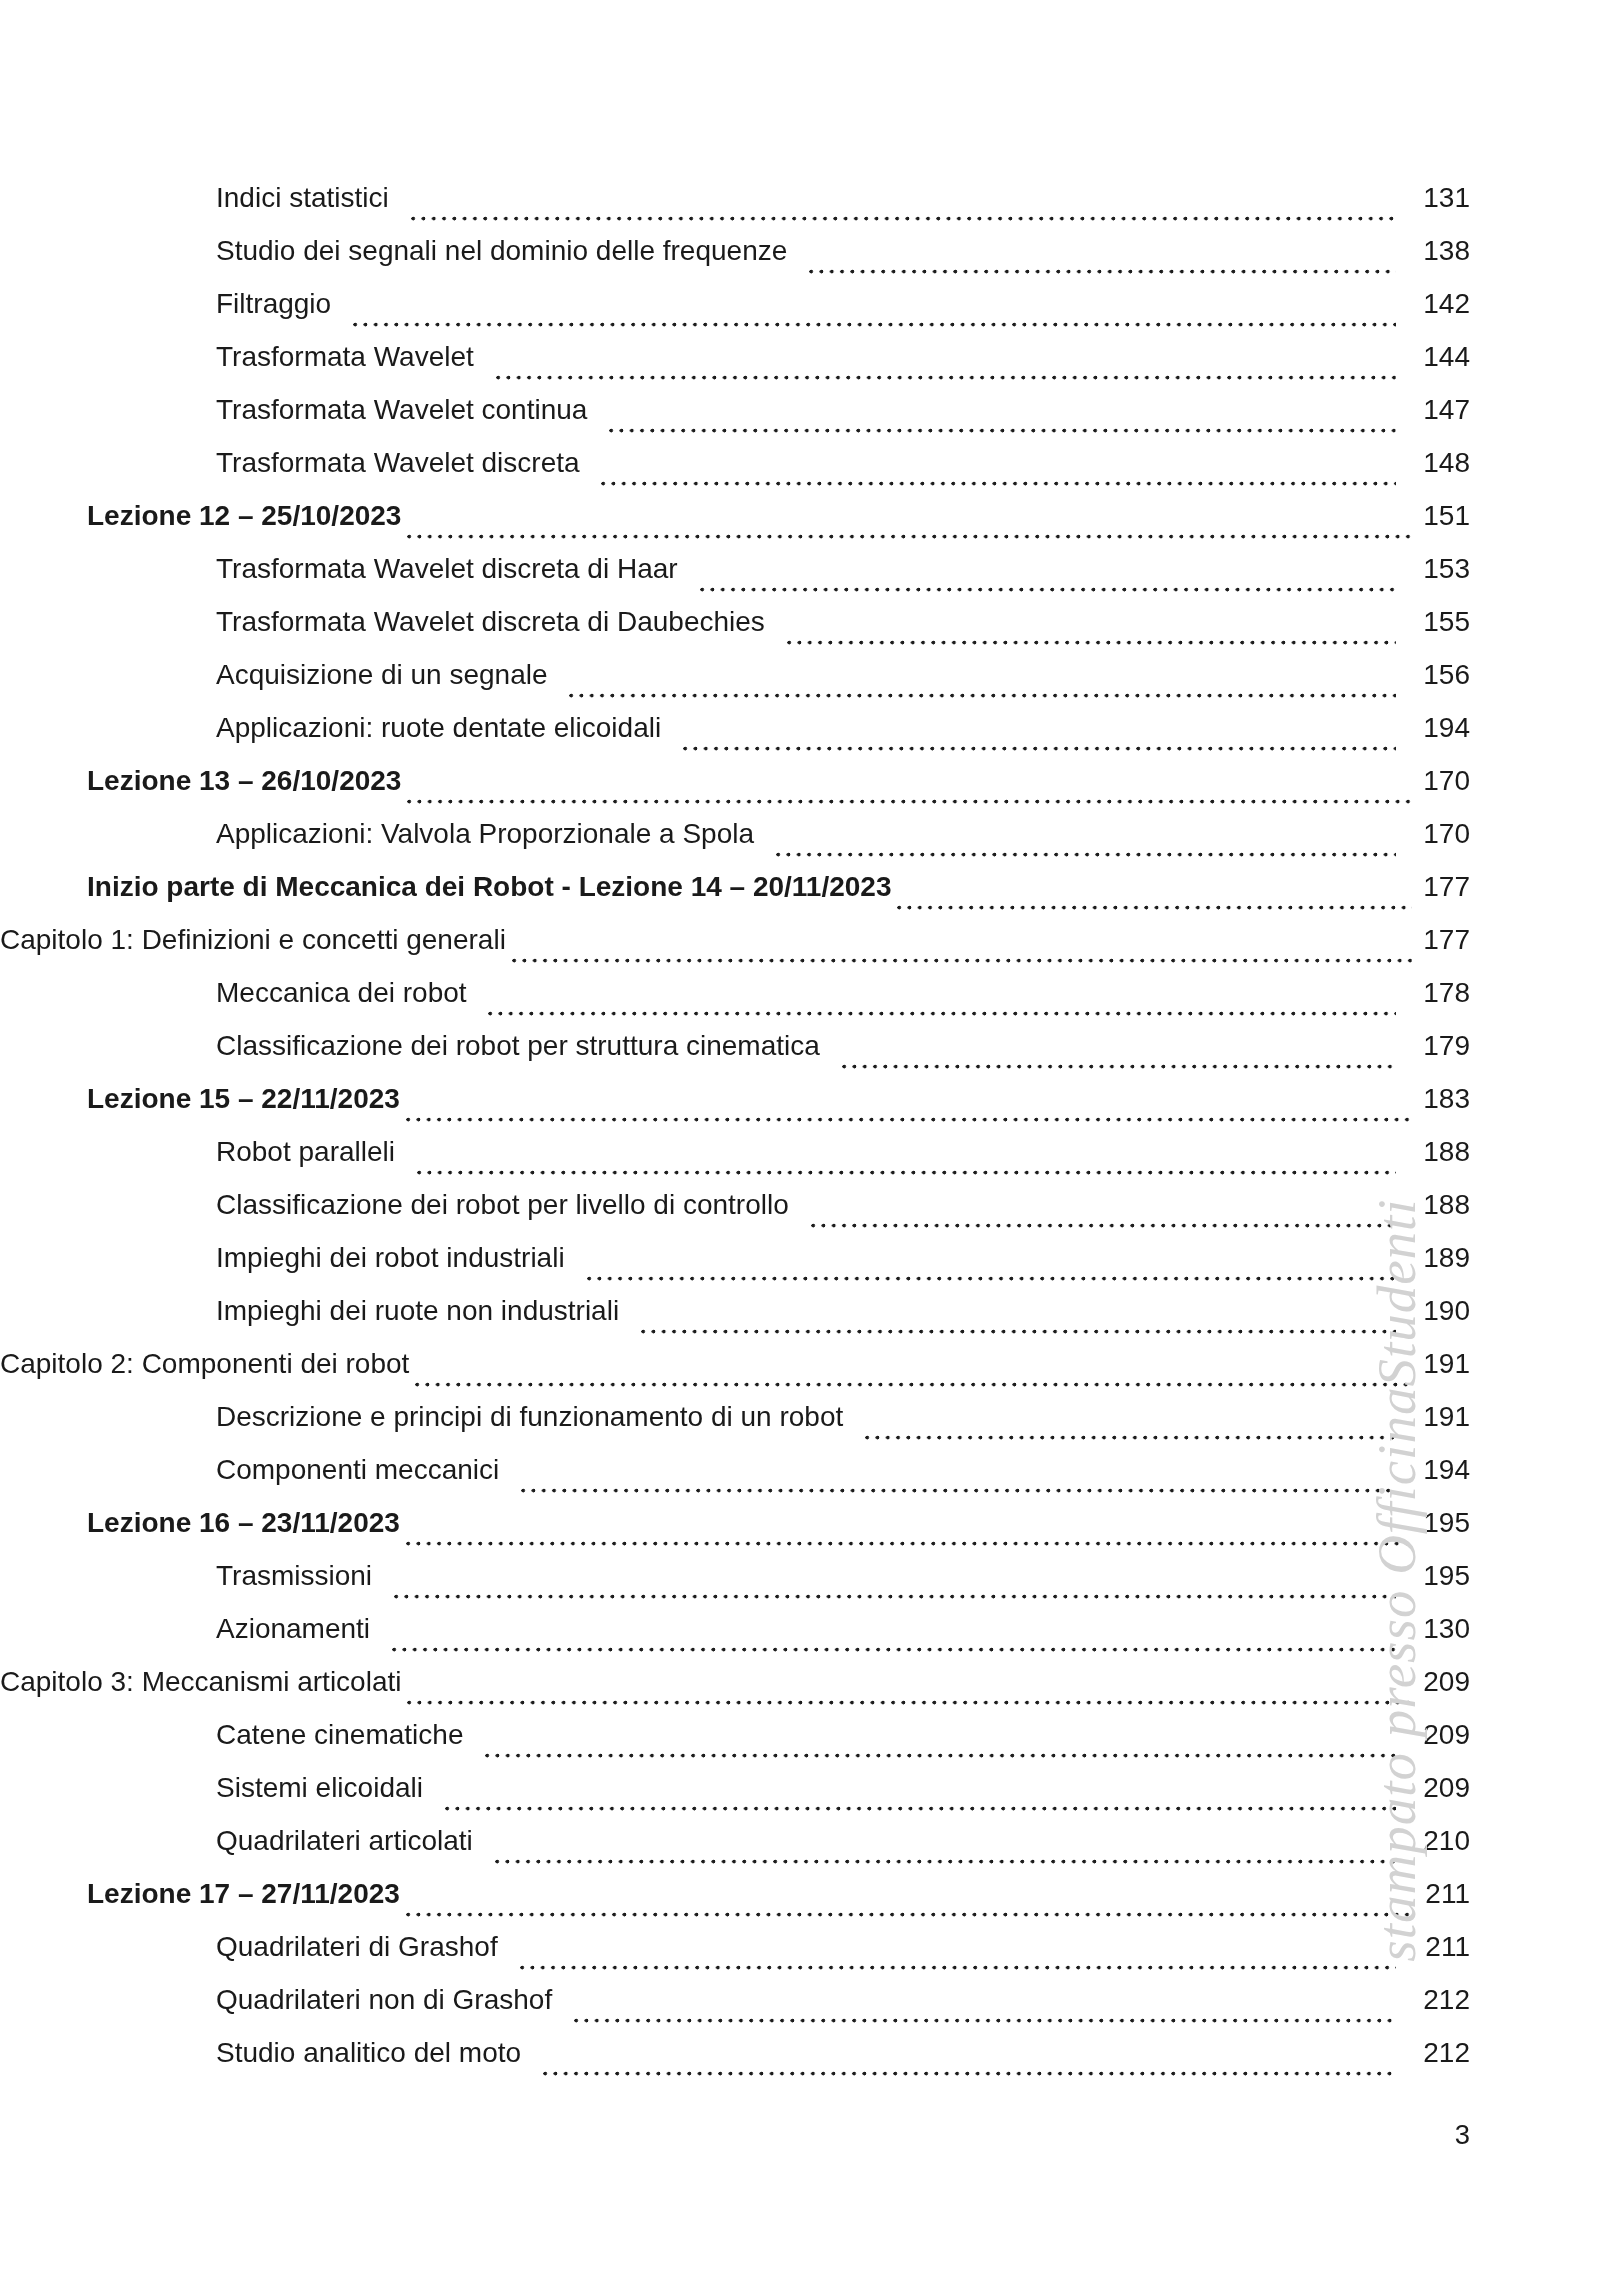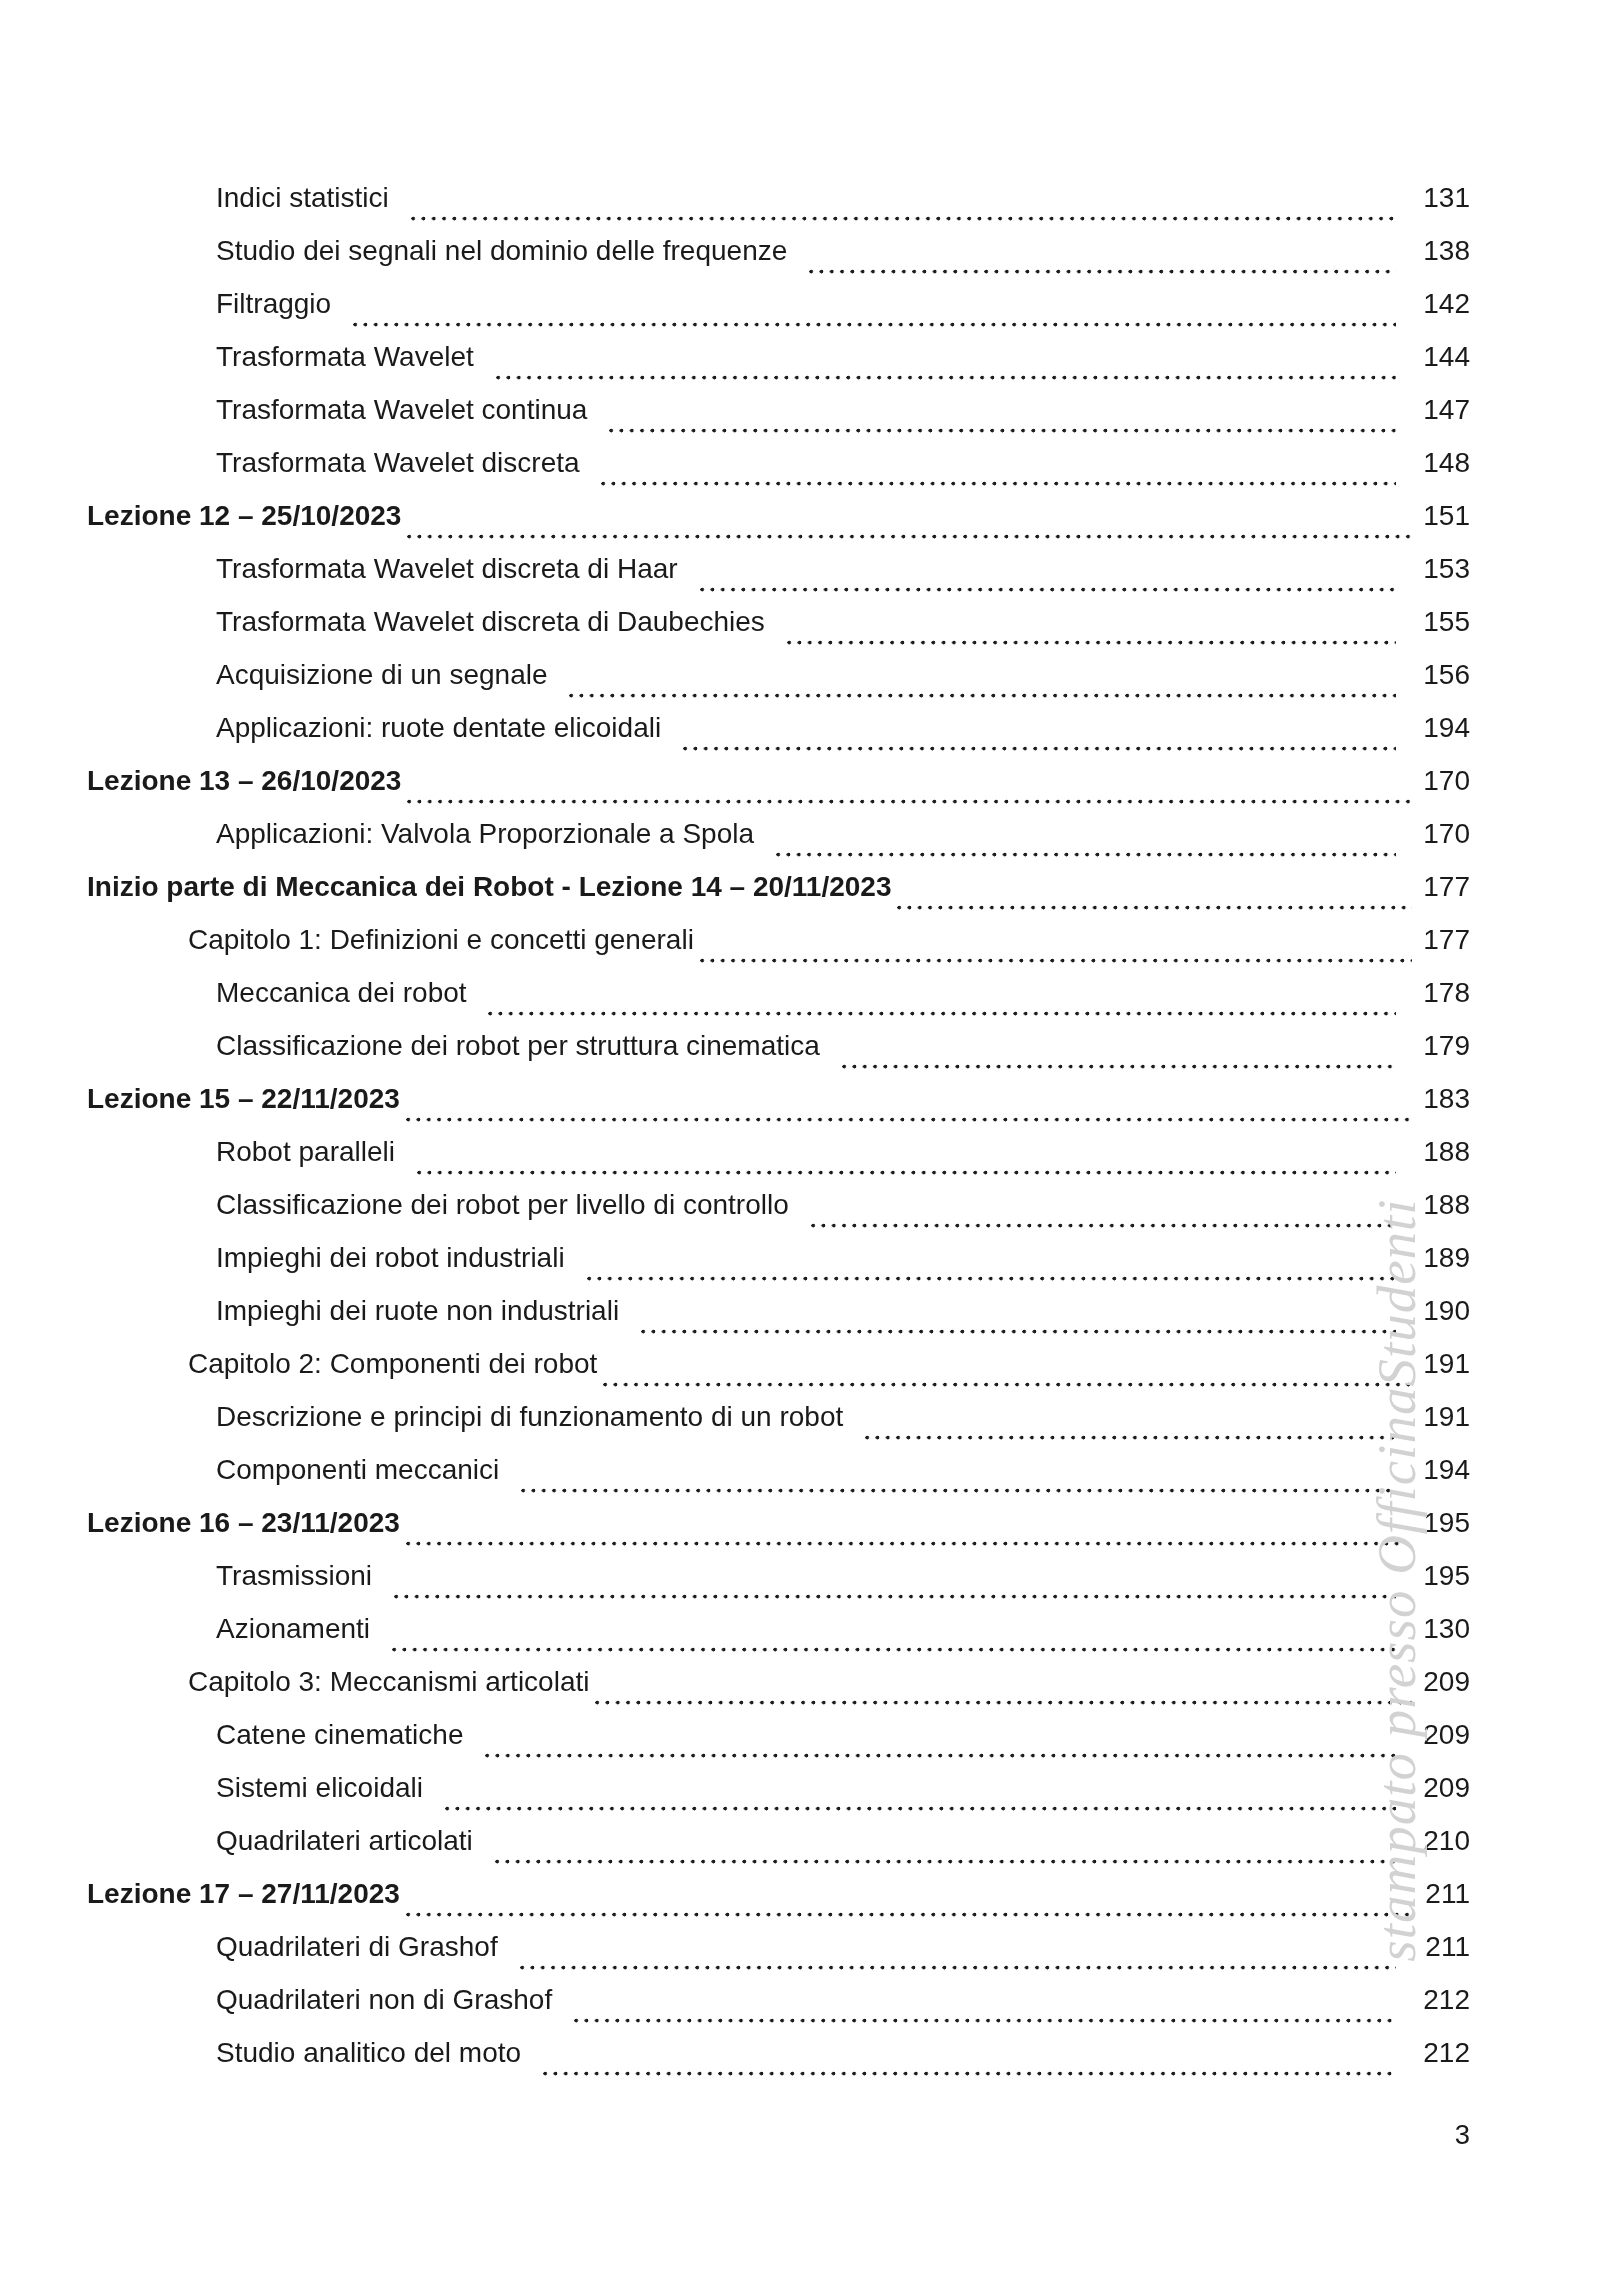--- a/index.html
+++ b/index.html
@@ -13,21 +13,21 @@
     overflow:hidden;
   }
   .toc{padding-top:182px;}
   .row{
     display:flex;
     align-items:baseline;
     height:53px;
     padding-right:151px;
   }
   .lvl1{padding-left:87px;}
-  .lvl2{padding-left:188px;}
+  .lvl2{}
   .lvl3{padding-left:216px;gap:16px;}
   .row.bold .label{font-weight:bold;}
   .label{white-space:nowrap;}
   .leader{
     flex:1 1 auto;
     min-width:19.6px;
     height:4.9px;
     align-self:flex-end;
     margin:0 8.8px 13.7px 5.9px;
     background-image:radial-gradient(circle at 2.2px 2.5px,#1c1c1c 1.7px,transparent 2.1px);

